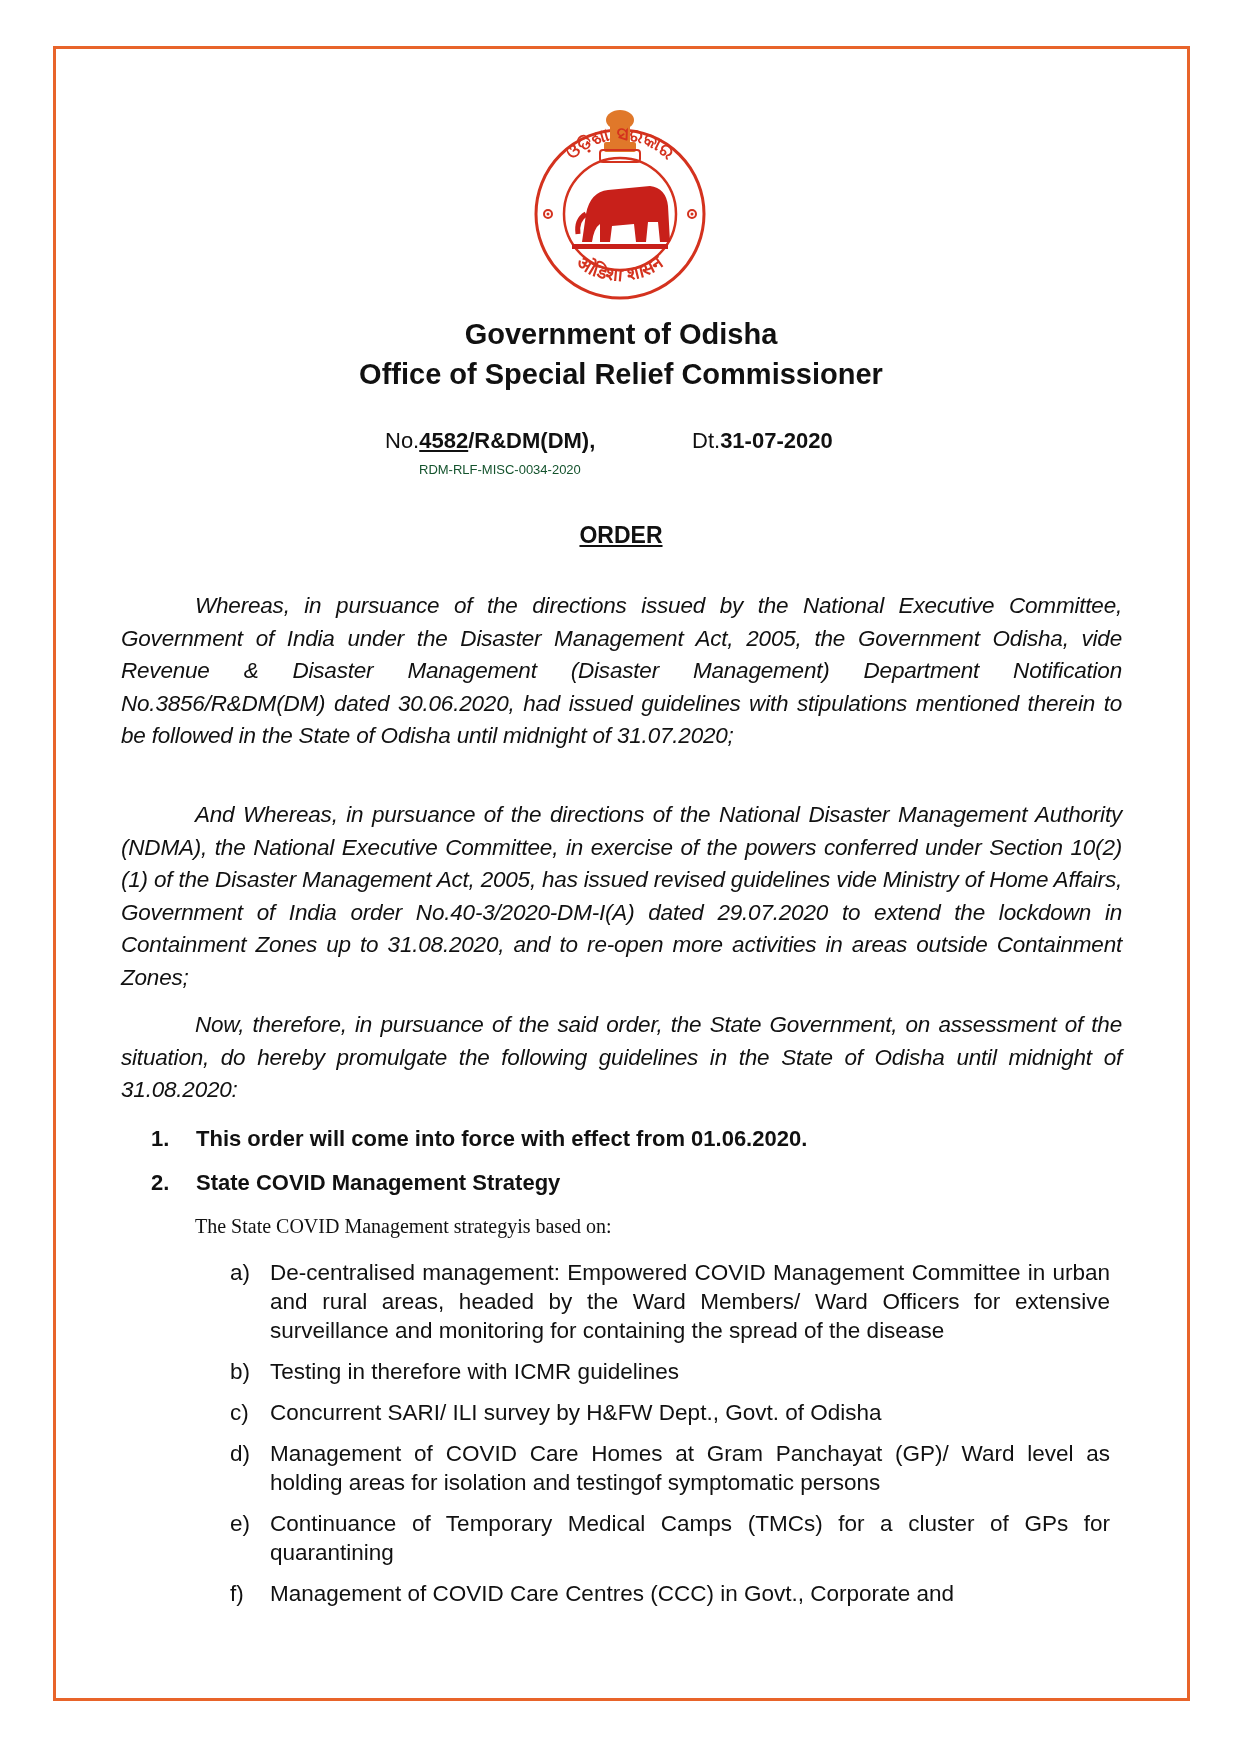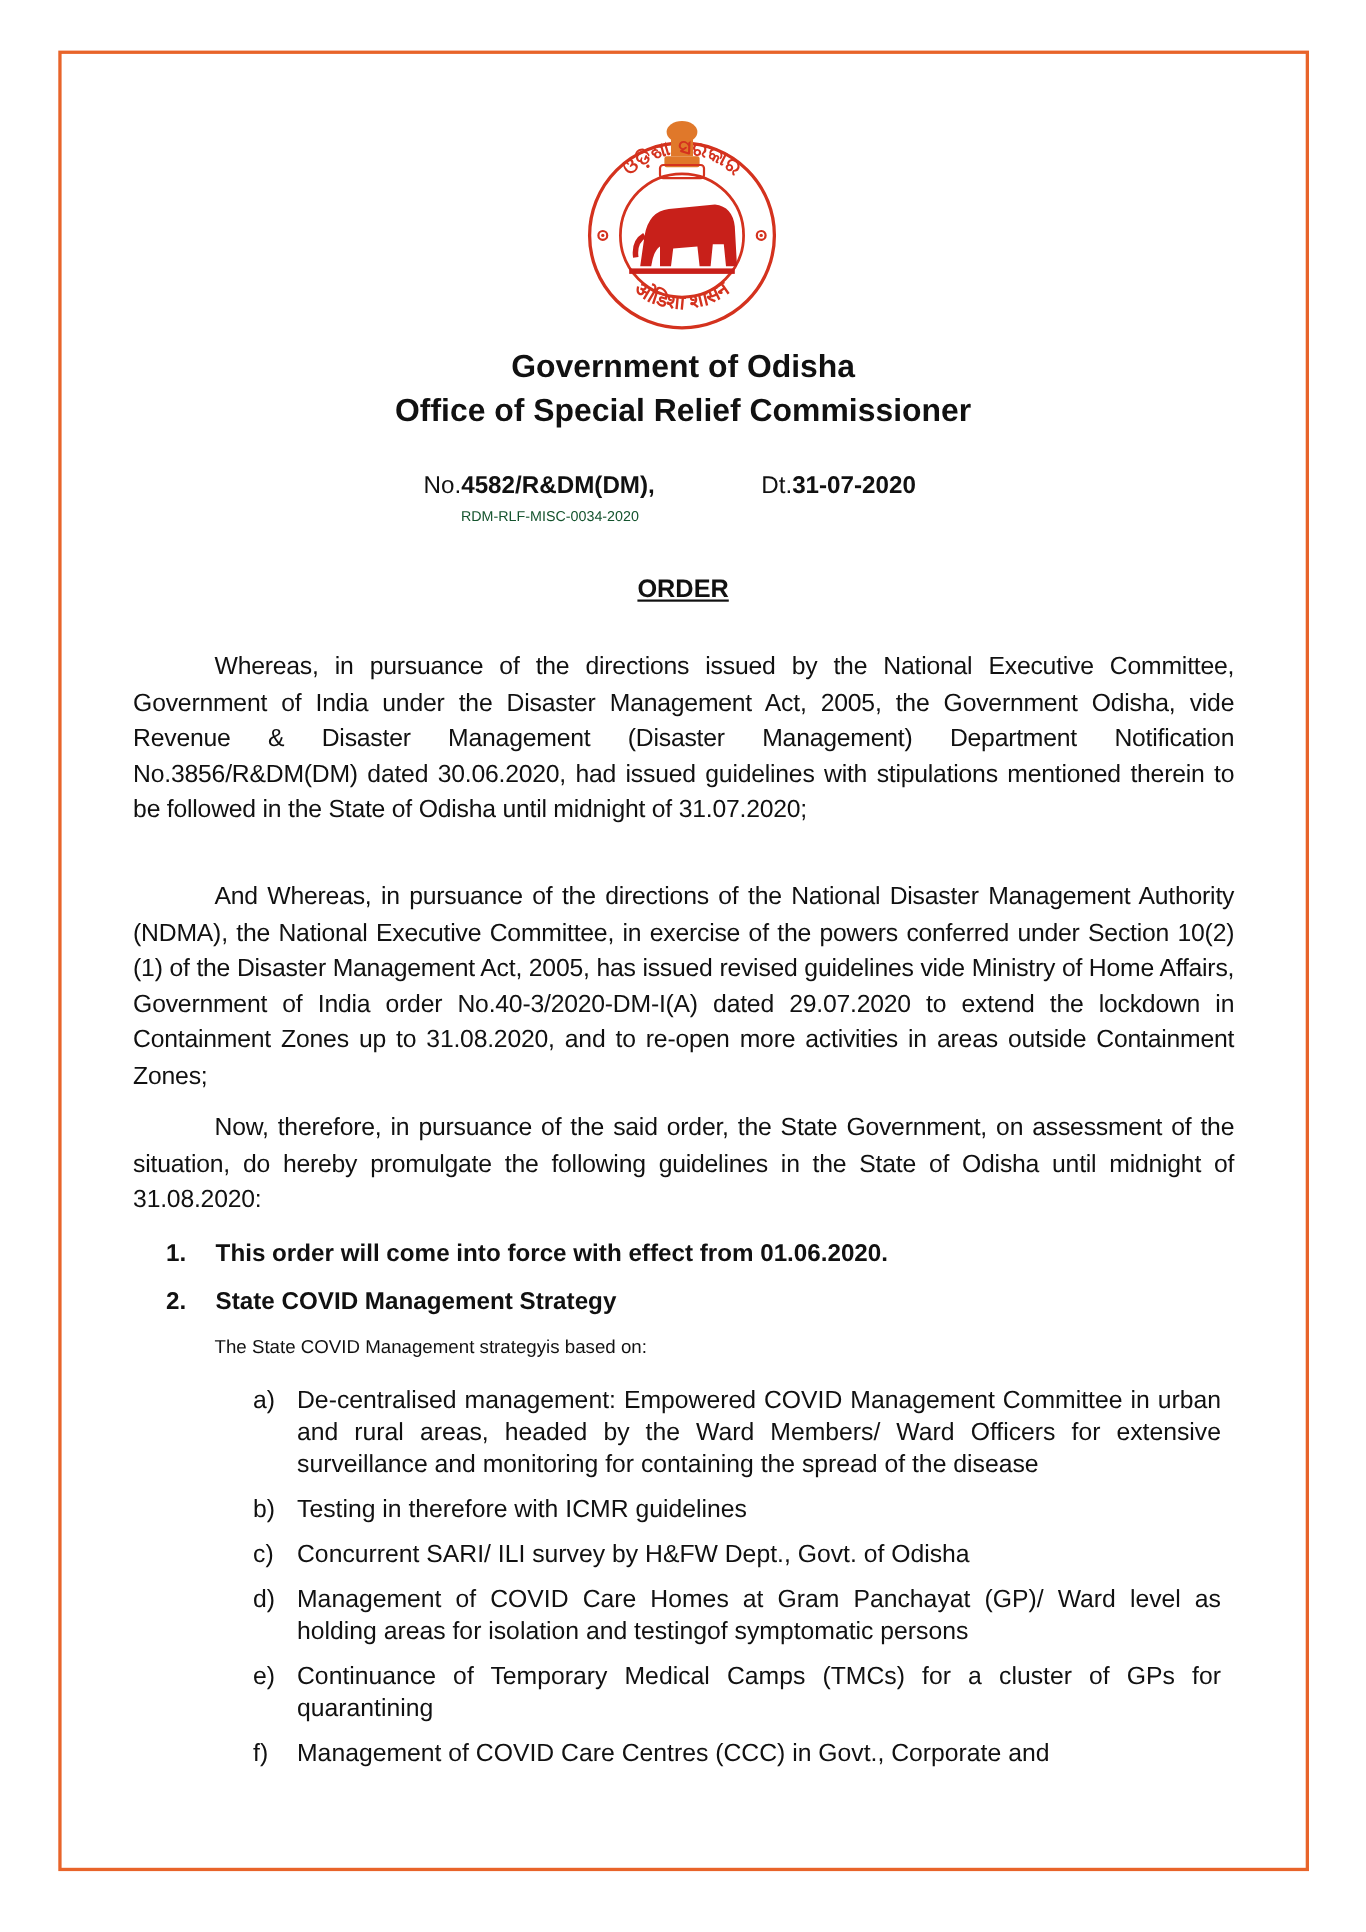--- a/index.html
+++ b/index.html
@@ -43,20 +43,21 @@
     .title-1 { top: 318px; }
     .title-2 { top: 358px; }
     .ref-row {
       position: absolute;
       top: 428px;
       left: 385px;
       font-size: 22px;
     }
     .ref-no .num {
       font-weight: bold;
+      text-decoration: underline;
     }
     .ref-no .suffix { font-weight: bold; }
     .ref-date {
       position: absolute;
       top: 428px;
       left: 692px;
       font-size: 22px;
     }
     .ref-date .val { font-weight: bold; }
     .ref-file {
@@ -79,41 +80,43 @@
     .body-text {
       position: absolute;
       left: 121px;
       width: 1001px;
       font-family: "Liberation Sans", sans-serif;
       font-size: 22.5px;
       line-height: 32.6px;
       text-align: justify;
       text-indent: 74px;
       letter-spacing: -0.2px;
+      font-style: italic;
     }
     .para-1 { top: 590px; }
     .para-2 { top: 799px; }
     .para-3 { top: 1009px; }
     .numbered {
       position: absolute;
       left: 151px;
       font-size: 22px;
       font-weight: bold;
     }
     .numbered .idx {
       display: inline-block;
       width: 45px;
     }
     .num-1 { top: 1126px; }
     .num-2 { top: 1170px; }
     .intro-line {
       position: absolute;
       top: 1215px;
       left: 195px;
-      font-size: 17px;
+      font-size: 20px;
+      font-family: Liberation Serif, serif;
     }
     .sub-list {
       position: absolute;
       left: 230px;
       width: 880px;
       font-size: 22.5px;
       line-height: 29px;
     }
     .sub-item {
       display: flex;

